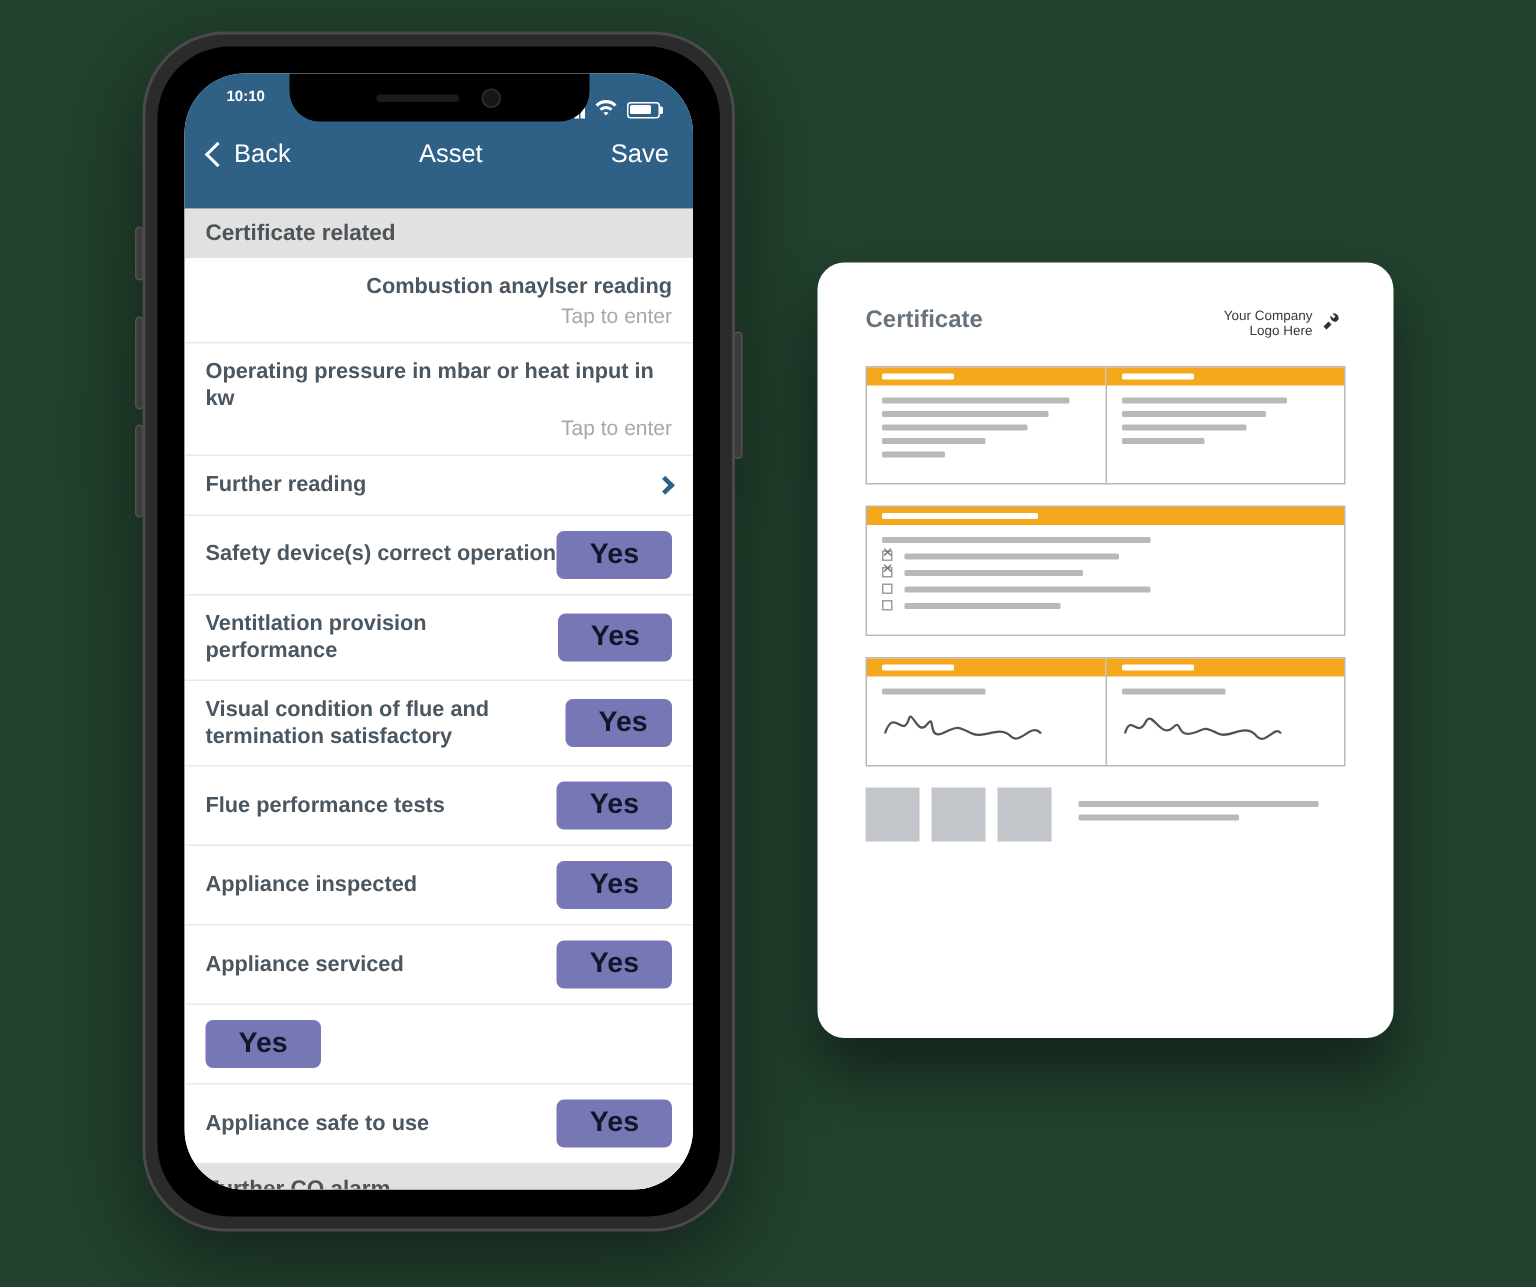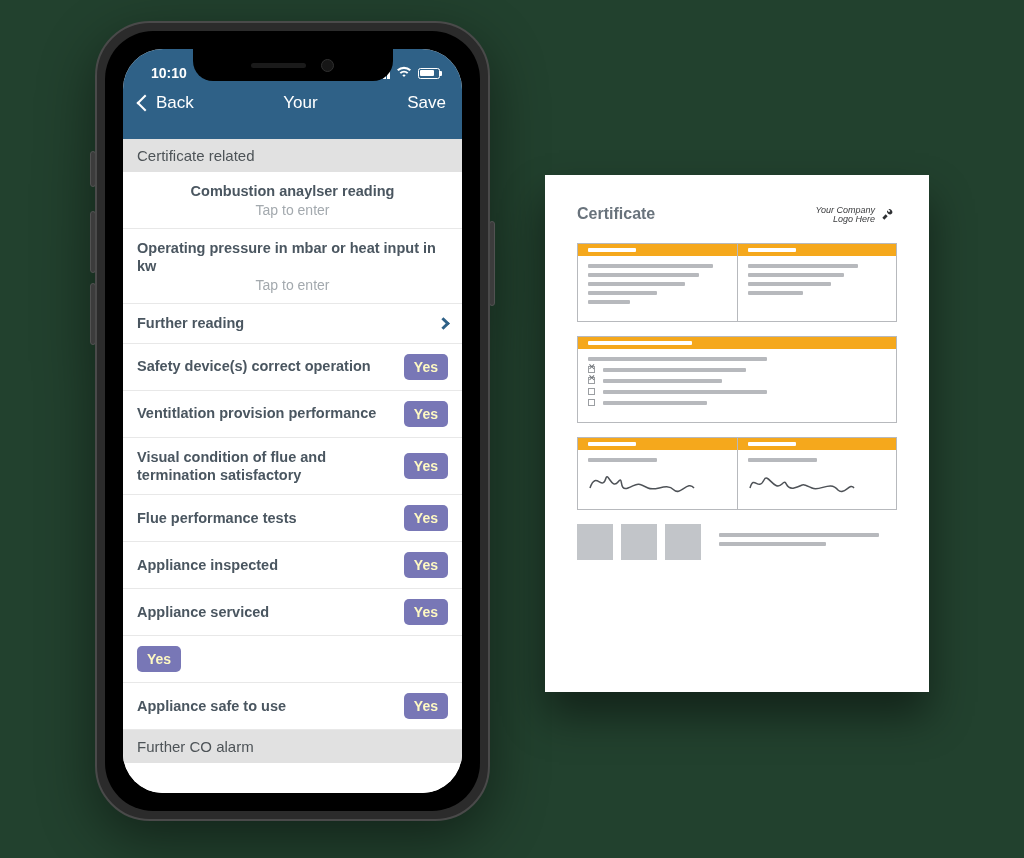--- a/index.html
+++ b/index.html
@@ -85,22 +85,21 @@
   .navbar {
     background: #2f6187;
     color: #fff;
     height: 90px;
     position: relative;
     z-index: 2;
   }
   .statusbar {
     display: flex;
     justify-content: space-between;
-    align-items: center;
-    font-size: 14px;
+    font-size: 10px;
     font-weight: 600;
     padding: 10px 22px 0 28px;
     height: 38px;
   }
   .status-right { display: flex; gap: 6px; align-items: center; }
   .signal { display:inline-flex; gap:1.5px; align-items:flex-end; }
   .signal span { width:3px; background:#fff; }
   .signal span:nth-child(1){height:5px} .signal span:nth-child(2){height:7px}
   .signal span:nth-child(3){height:9px} .signal span:nth-child(4){height:11px}
   .wifi { font-size:14px; }
@@ -124,65 +123,65 @@
     transform: rotate(45deg); margin-right:3px;
   }
   .nav-title { font-weight: 400; }
   .nav-save { font-weight: 400; cursor:pointer; }
 
   
   .content { height: calc(100% - 90px); overflow: hidden; background:#fff; }
   .sect-header {
     background: #e1e1e1;
     color: #4d5357;
-    font-weight: 400;
+    font-weight: 700;
     font-size: 15px;
     padding: 8px 14px;
   }
   .row {
     border-bottom: 1px solid #e8e8e8;
     padding: 10px 14px;
     display: flex; justify-content: space-between; align-items: center;
   }
-  .row-stack { flex-direction: column; align-items: center; gap:2px; }
+  .row-stack { flex-direction: column; align-items: flex-end; gap:2px; }
   .row-label { color:#4a5660; font-weight:700; font-size:14.5px; line-height:1.25; }
   .row-sub { color:#a3a9ae; font-size:14px; font-weight:500; }
   .chev-right-blue {
     width: 9px; height: 9px; border-right: 3px solid #2f6187; border-top: 3px solid #2f6187;
     transform: rotate(45deg);
   }
   .yesno {
     background: #7877b6;
-    color: #fef9c3;
-    font-size: 14px;
+    color: #0f172a;
+    font-size: 19px;
     font-weight: 600;
-    padding: 5px 10px;
+    padding: 5px 22px;
     border-radius: 5px;
     min-width: 42px;
     text-align: center;
   }
 
   
   .cert-wrapper {
     position: absolute;
     left: 545px;
     top: 175px;
     width: 384px;
     height: 517px;
     background: #fff;
-    border-radius: 0;
+    border-radius: 18px;
     box-shadow: 0 24px 40px rgba(0,0,0,.45);
     padding: 30px 32px 24px;
   }
   .cert-header {
     display:flex; justify-content:space-between; align-items:flex-start;
     margin-bottom: 18px;
   }
   .cert-title { color:#69737c; font-size:16px; font-weight:600; }
-  .cert-logo { text-align:right; font-size:9px; font-style:italic; color:#3a3b3d; display:flex; align-items:center; gap:6px; }
+  .cert-logo { text-align:right; font-size:9px; color:#3a3b3d; display:flex; align-items:center; gap:6px; }
   .cert-logo .tools { font-size:16px; font-style:normal; }
 
   .cert-block {
     border: 1.8px solid #b7b9bd;
     margin-bottom: 14px;
   }
   .cert-block.twocol { display:flex; }
   .cert-col { flex:1; padding: 6px 10px 12px; border-right:1.8px solid #b7b9bd; }
   .cert-col:last-child { border-right:none; }
   .orange-bar { height:12px; background:#f5a81c; margin:-6px -10px 8px -10px; padding:0 10px; display:flex; align-items:center;}
@@ -235,21 +234,21 @@
                   </svg>
               </span>
               <span class="battery"></span>
             </span>
           </div>
           <div class="navline">
             <span class="back-btn">
               <span class="chev-left"></span>
               <span>Back</span>
             </span>
-            <span class="nav-title">Your</span>
+            <span class="nav-title">Asset</span>
             <span class="nav-save">Save</span>
           </div>
         </div>
 
         <div class="content">
           <div class="sect-header">Certificate related</div>
 
           <div class="row row-stack">
             <div class="row-label">Combustion anaylser reading</div>
             <div class="row-sub">Tap to enter</div>

